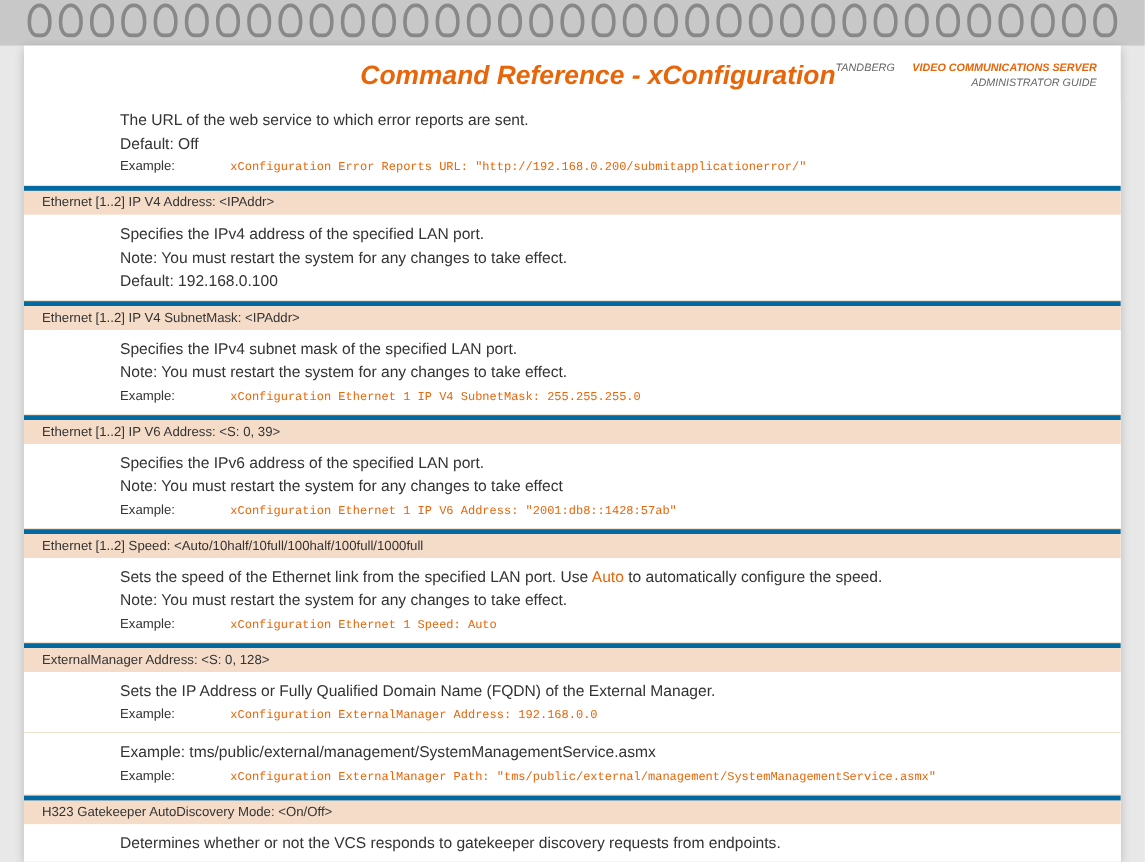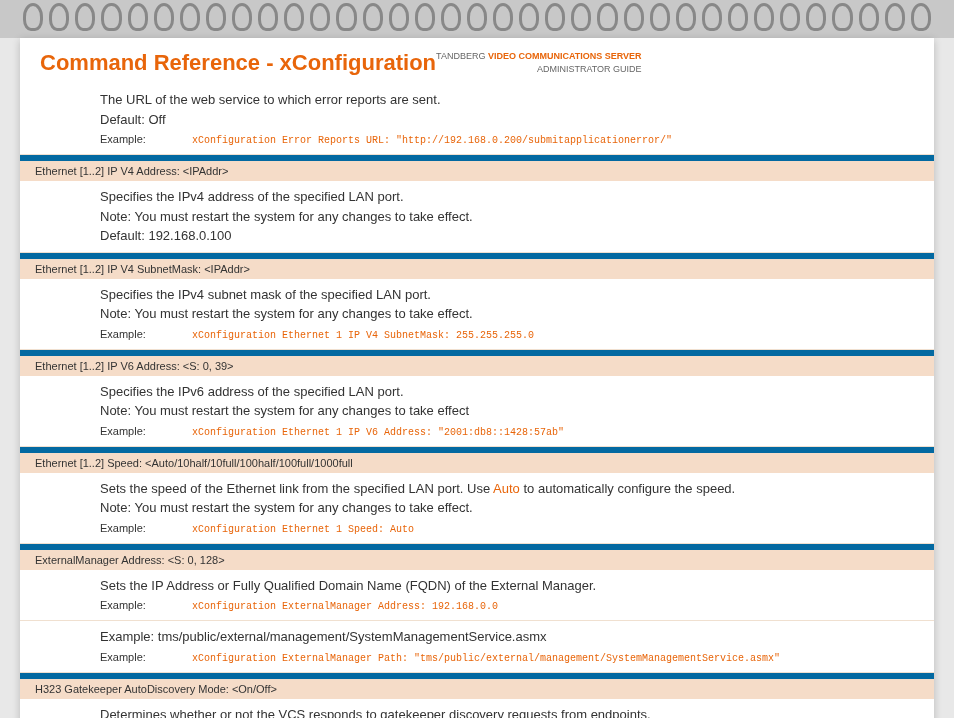--- a/index.html
+++ b/index.html
@@ -41,57 +41,59 @@
       flex: 1;
       display: flex;
       flex-direction: column;
       box-shadow: 0 2px 8px rgba(0,0,0,0.2);
     }
 
     
     .page-header {
       padding: 12px 20px 8px 20px;
       display: flex;
-      justify-content: flex-start;
+      justify-content: flex-end;
       align-items: flex-start;
       border-bottom: none;
+      font-style: italic;
     }
     .page-title {
       font-size: 22px;
       color: #e8650a;
       font-weight: bold;
     }
     .header-brand {
       text-align: right;
       font-size: 9px;
       color: #666;
       line-height: 1.4;
     }
     .header-brand .brand-name {
       color: #666;
     }
     .header-brand .brand-highlight {
       color: #e8650a;
       font-weight: bold;
+      margin-left: 12px;
     }
 
     
     .content-area {
       flex: 1;
       overflow-y: auto;
       padding: 0;
     }
 
     
     .entry-header {
       background: #f5dcc8;
       padding: 4px 15px;
       font-size: 11px;
       color: #333;
-      border-top: 6px solid #0369a1;
+      border-top: 4px solid #0369a1;
     }
     .entry-header:first-child {
       border-top: 1px solid #e8c8a8;
     }
     .entry-body {
       background: white;
       padding: 6px 15px 6px 80px;
       border-bottom: 1px solid #f0e0d0;
     }
     .entry-body p {

